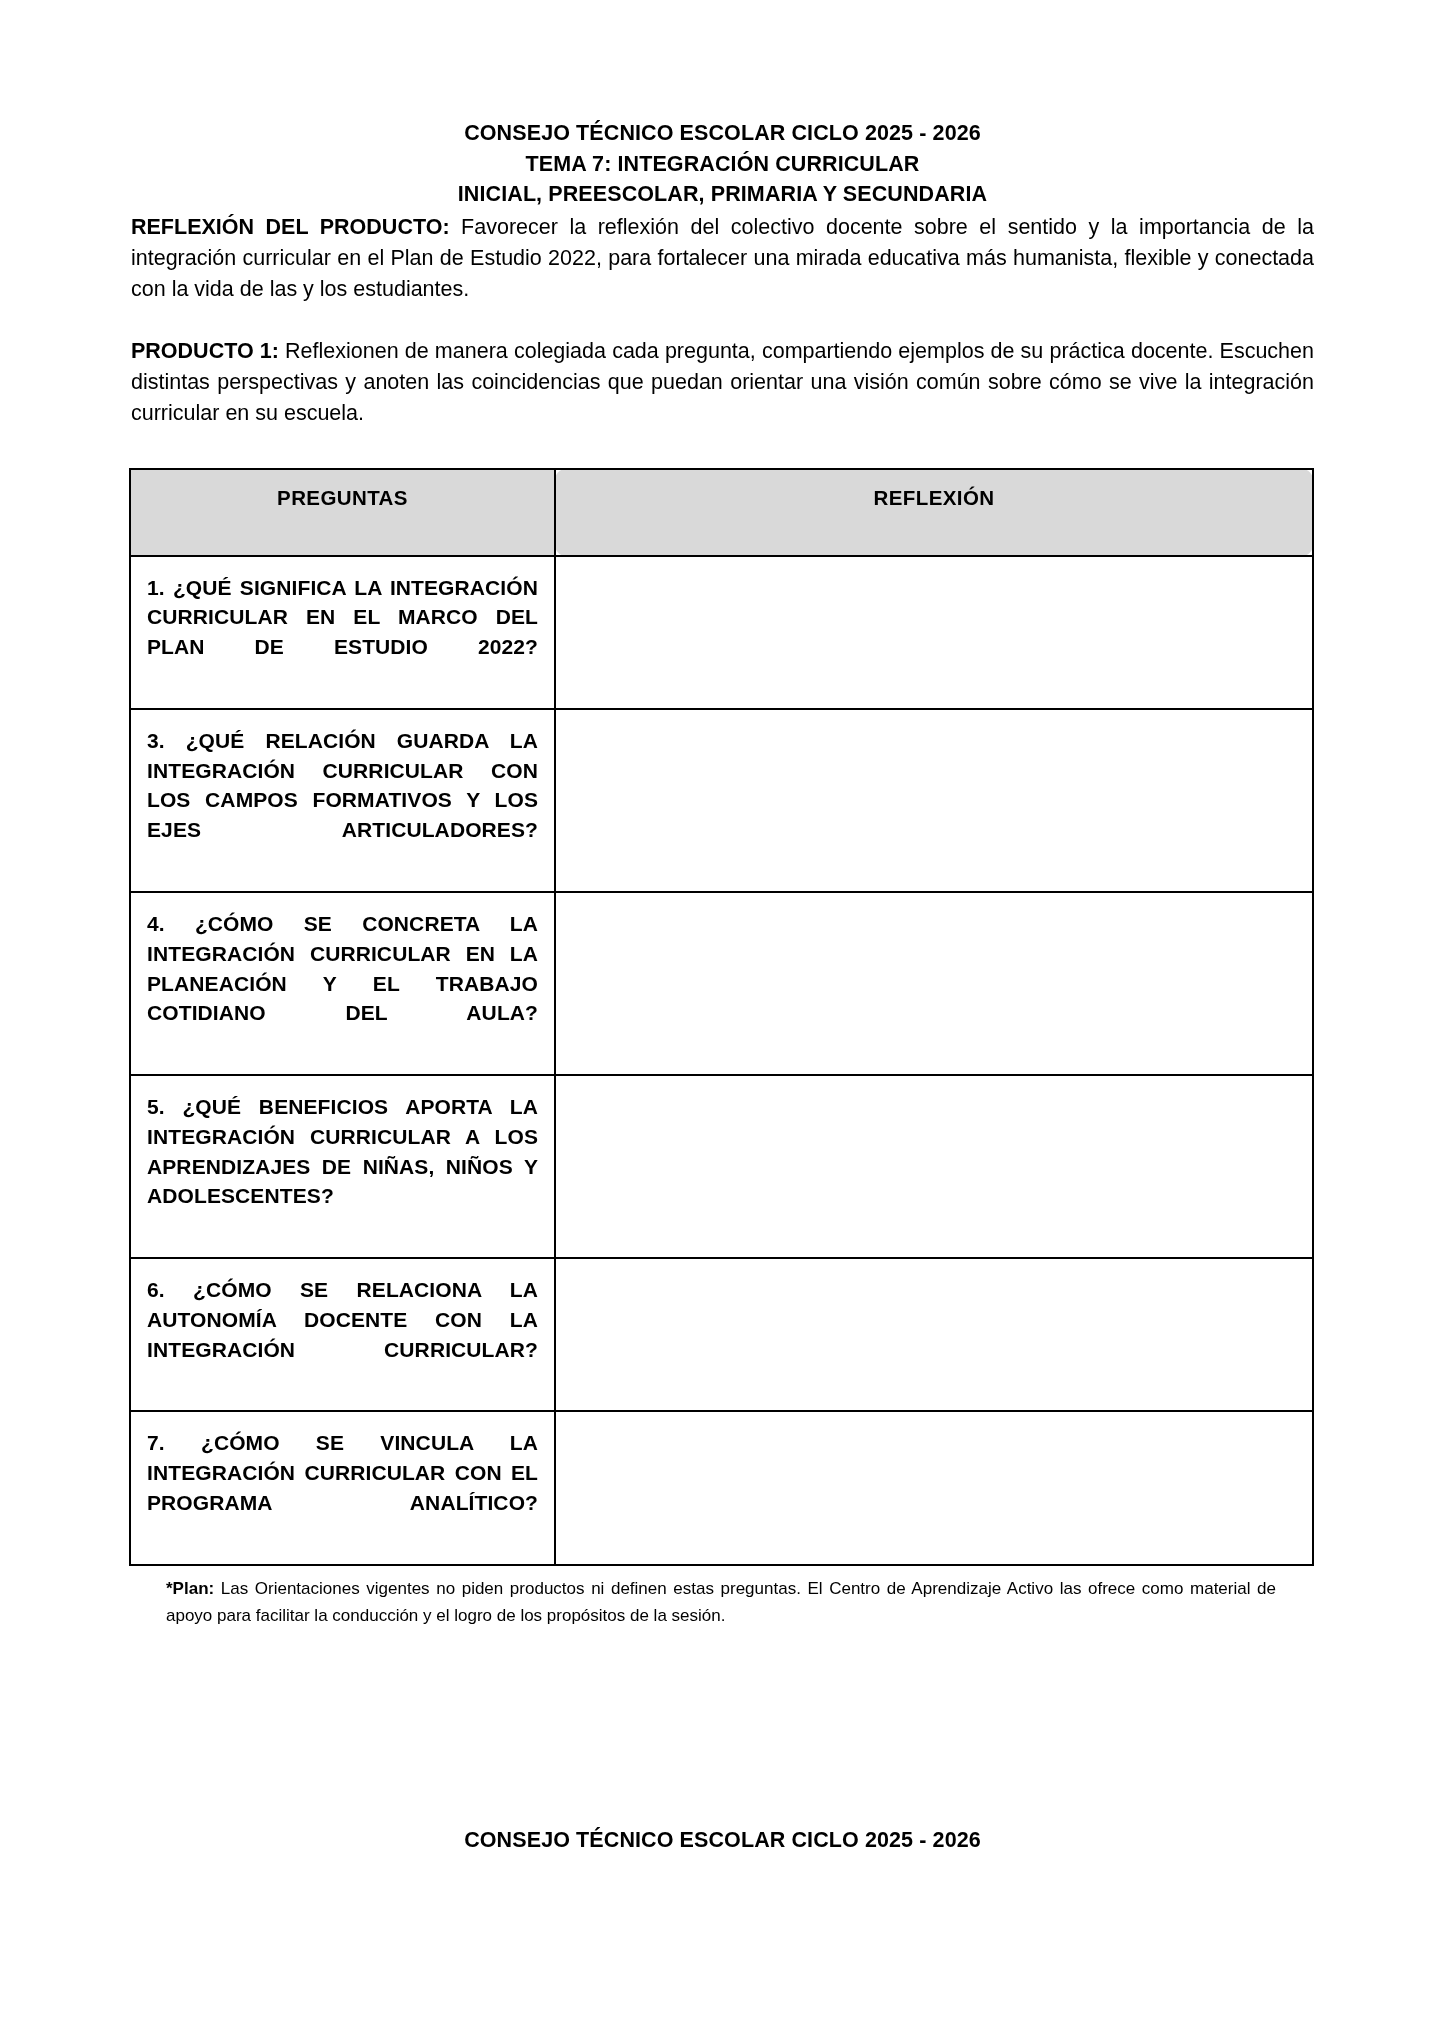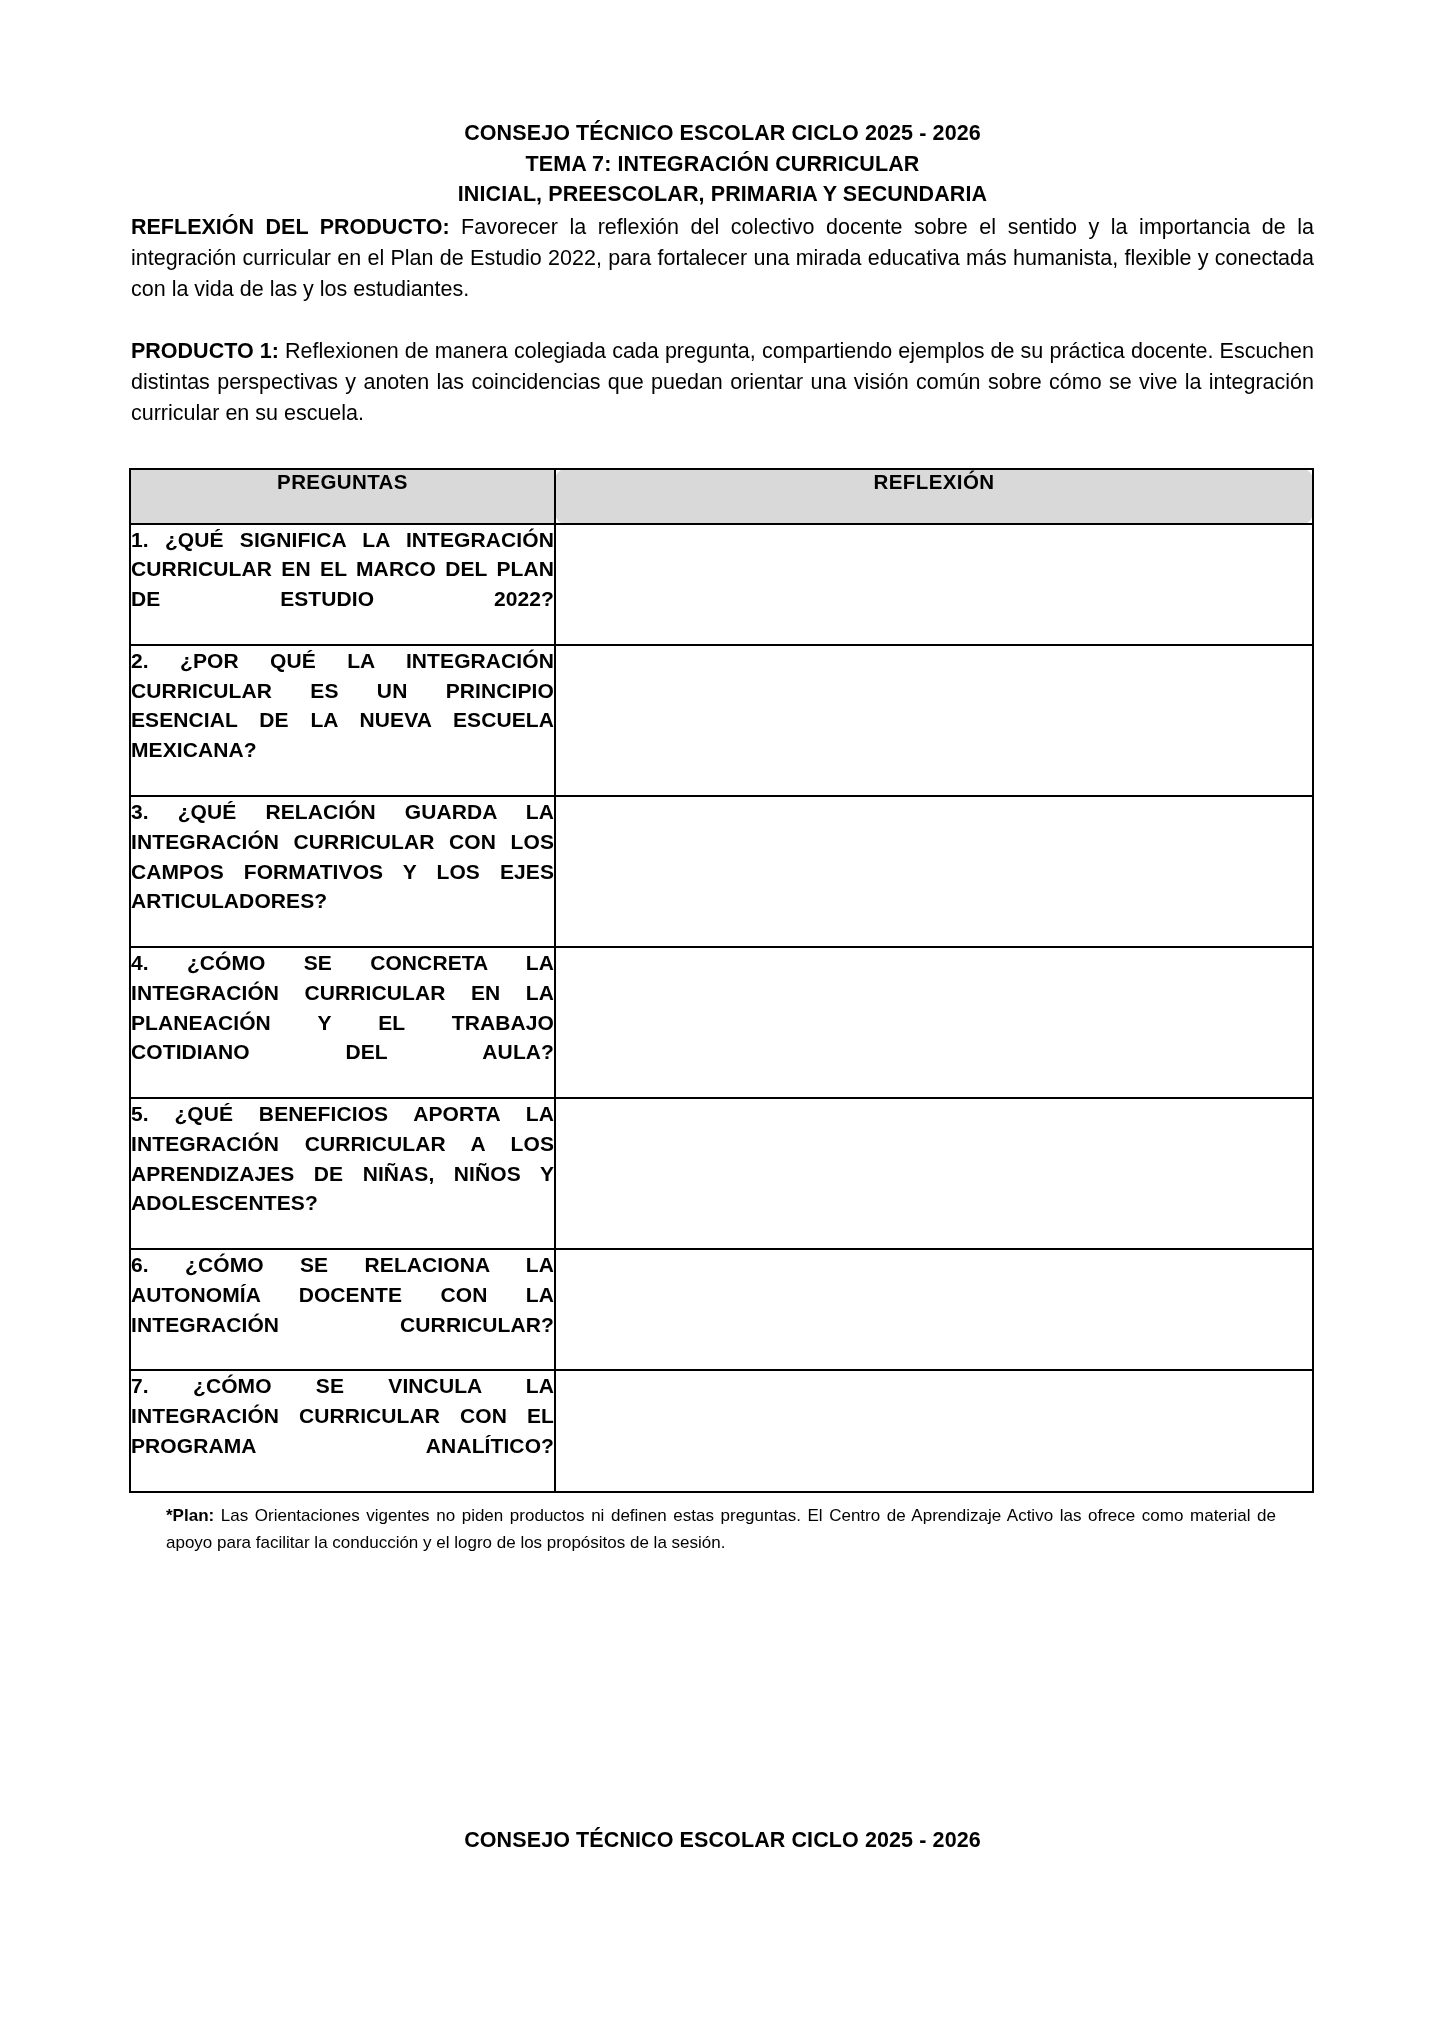--- a/index.html
+++ b/index.html
@@ -50,21 +50,21 @@
   table.qtable {
     width: 1183px;
     margin-top: 38px;
     margin-left: -2px;
     border-collapse: collapse;
     table-layout: fixed;
   }
   table.qtable td, table.qtable th {
     border: 2.6px solid #000000;
     vertical-align: top;
-    padding: 0;
+    padding: 16px;
     margin-left: 16px;
   }
   .col-q { width: 425px; }
   .col-r { width: 758px; border-radius: 11px; }
   thead th {
     background: #d9d9d9;
     text-align: center;
     font-weight: bold;
     font-size: 20.5px;
     letter-spacing: 0.4px;
@@ -134,24 +134,20 @@
         <th class="col-q">PREGUNTAS</th>
         <th class="col-r">REFLEXIÓN</th>
       </tr>
     </thead>
     <tbody>
       <tr>
         <td class="question"><span class="q-inner">1. ¿QUÉ SIGNIFICA LA INTEGRACIÓN CURRICULAR EN EL MARCO DEL PLAN DE ESTUDIO 2022?</span></td>
         <td class="answer"></td>
       </tr>
       <tr>
-        <td class="question"><span class="q-inner">2. ¿POR QUÉ LA INTEGRACIÓN CURRICULAR ES UN PRINCIPIO ESENCIAL DE LA NUEVA ESCUELA MEXICANA?</span></td>
-        <td class="answer"></td>
-      </tr>
-      <tr>
         <td class="question"><span class="q-inner">3. ¿QUÉ RELACIÓN GUARDA LA INTEGRACIÓN CURRICULAR CON LOS CAMPOS FORMATIVOS Y LOS EJES ARTICULADORES?</span></td>
         <td class="answer"></td>
       </tr>
       <tr>
         <td class="question"><span class="q-inner">4. ¿CÓMO SE CONCRETA LA INTEGRACIÓN CURRICULAR EN LA PLANEACIÓN Y EL TRABAJO COTIDIANO DEL AULA?</span></td>
         <td class="answer"></td>
       </tr>
       <tr>
         <td class="question"><span class="q-inner">5. ¿QUÉ BENEFICIOS APORTA LA INTEGRACIÓN CURRICULAR A LOS APRENDIZAJES DE NIÑAS, NIÑOS Y ADOLESCENTES?</span></td>
         <td class="answer"></td>

